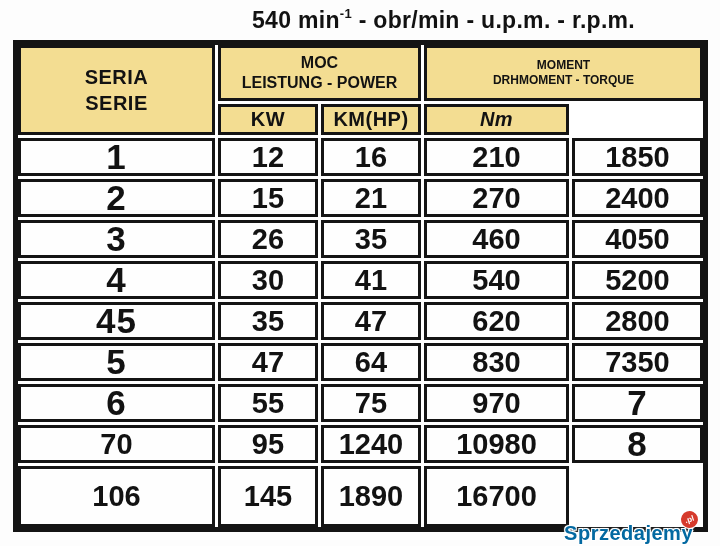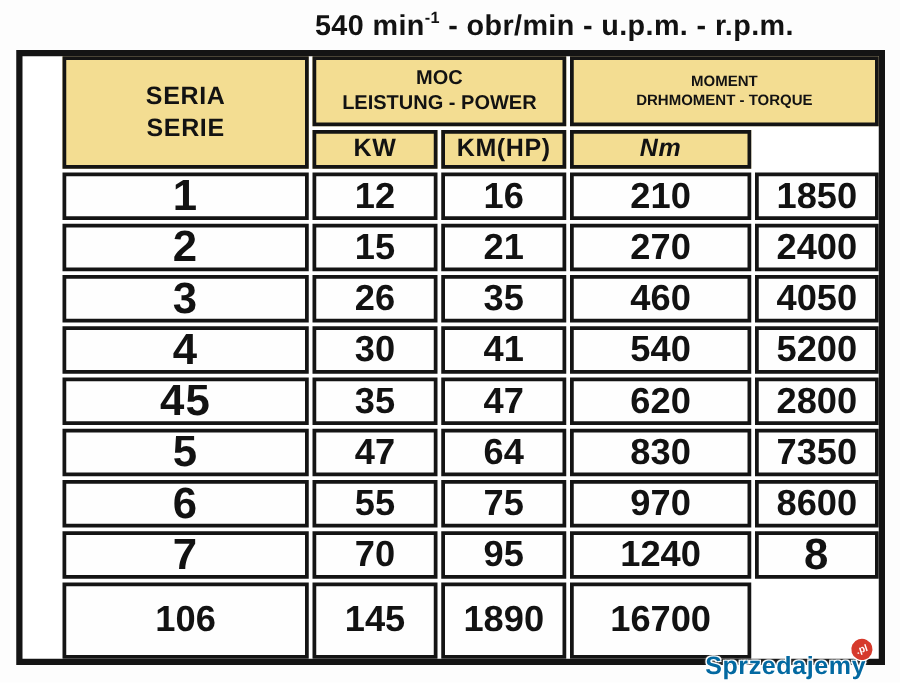--- a/index.html
+++ b/index.html
@@ -24,21 +24,20 @@
   .spec-table {
     position:absolute; left:13px; top:40px;
     width:695px; height:492px;
     box-sizing:border-box;
     border:5px solid #141414;
     background:#ffffff;
     display:grid;
     grid-template-columns:197px 100px 100px 145px 1fr;
     grid-template-rows:56px 31px repeat(8, 38px) 1fr;
     gap:3px;
-    padding-left:32px;
   }
   .cell {
     box-sizing:border-box;
     border:3px solid #141414;
     background:#fefefe;
     display:flex; align-items:center; justify-content:center;
     font-weight:bold; text-align:center;
     overflow:hidden;
   }
   .head { background:#f3dd92; }
@@ -128,25 +127,25 @@
       <div class="cell value-cell">2800</div>
       <div class="cell series-cell">5</div>
       <div class="cell value-cell">47</div>
       <div class="cell value-cell">64</div>
       <div class="cell value-cell">830</div>
       <div class="cell value-cell">7350</div>
       <div class="cell series-cell">6</div>
       <div class="cell value-cell">55</div>
       <div class="cell value-cell">75</div>
       <div class="cell value-cell">970</div>
-      <div class="cell value-cell">8600</div>
       <div class="cell series-cell">7</div>
       <div class="cell value-cell">70</div>
       <div class="cell value-cell">95</div>
       <div class="cell value-cell">1240</div>
+      <div class="cell value-cell">10980</div>
       <div class="cell series-cell">8</div>
       <div class="cell value-cell">106</div>
       <div class="cell value-cell">145</div>
       <div class="cell value-cell">1890</div>
       <div class="cell value-cell">16700</div>
     </div>
 
   <div class="watermark">
     <span class="wm-text">Sprzedajemy</span>
     <span class="wm-badge">.pl</span>

